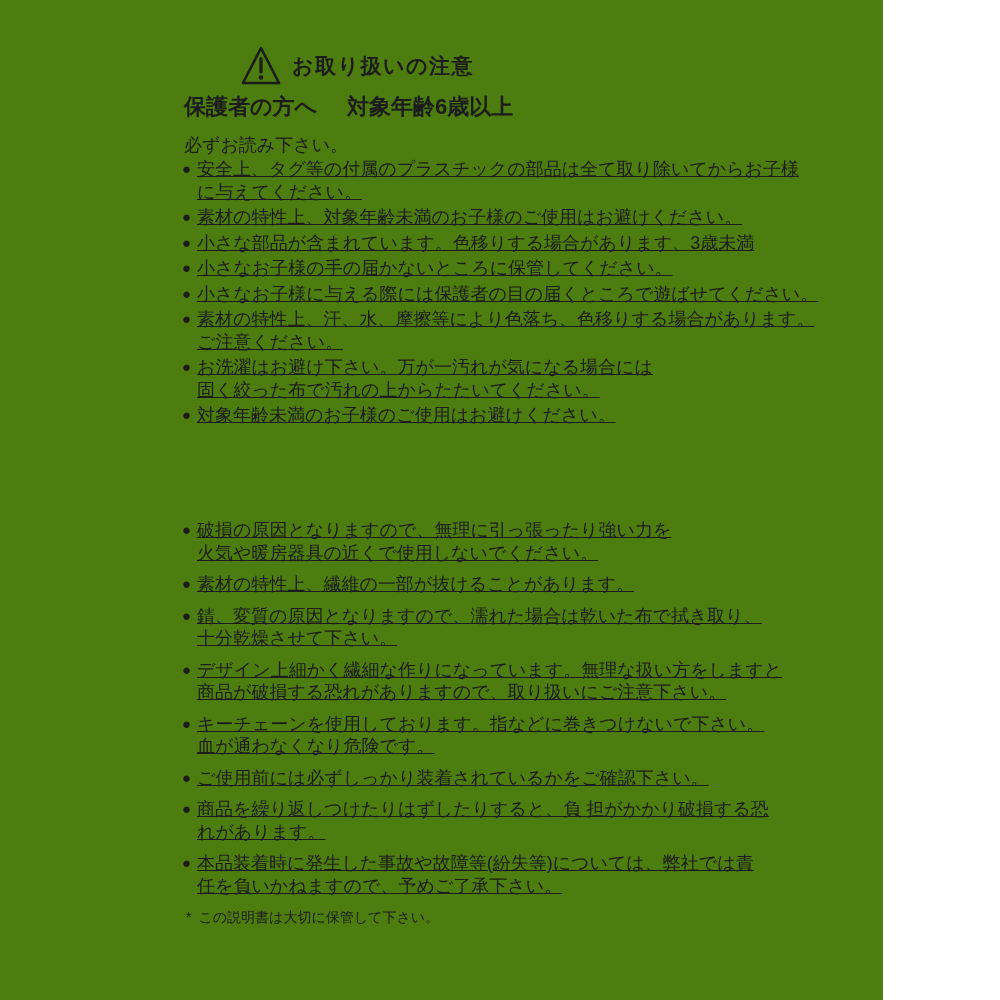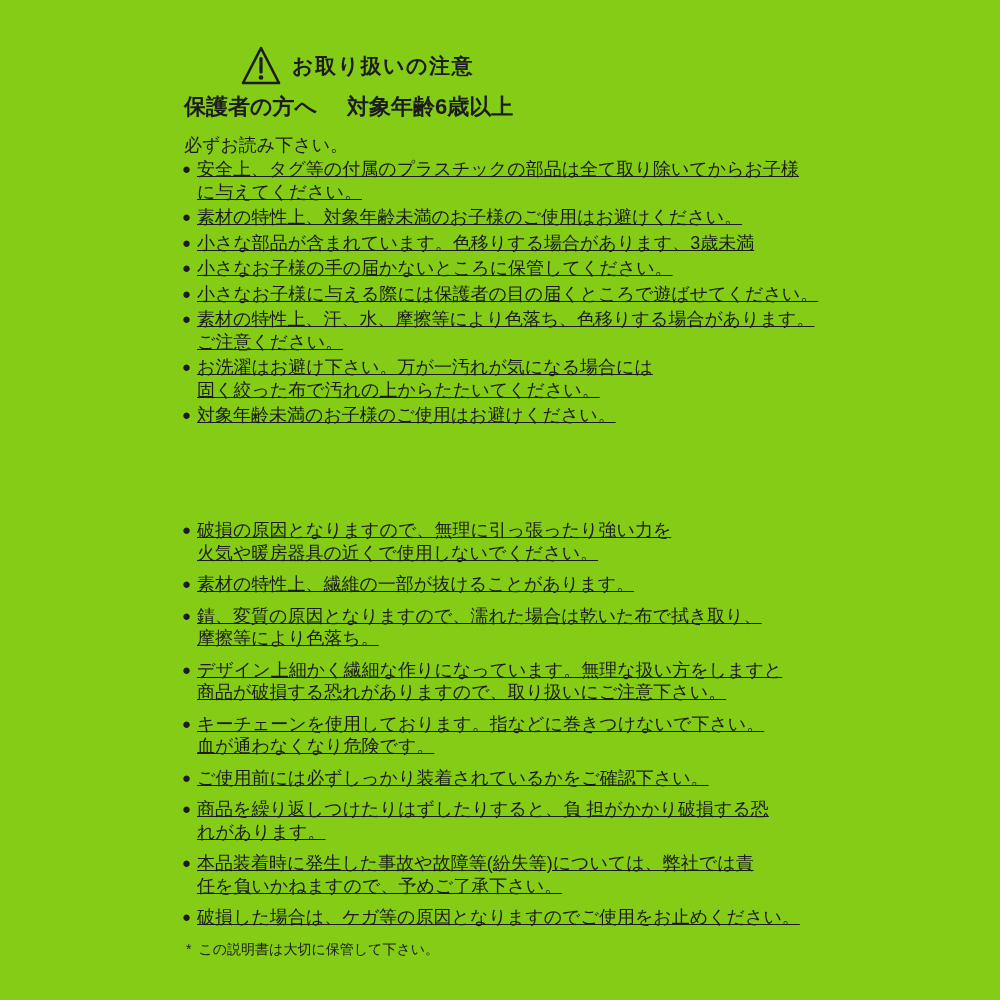--- a/index.html
+++ b/index.html
@@ -8,23 +8,23 @@
     background: #ffffff;
   }
   body {
     width: 1000px;
     height: 1000px;
     font-family: "Liberation Sans", "DejaVu Sans", sans-serif;
     color: #1c1c1c;
   }
   .sheet {
     position: relative;
-    width: 1000px;
+    width: 883px;
     height: 1000px;
-    background: #84cc16;
+    background: #4d7c0f;
     overflow: hidden;
   }
   .header-row {
     position: absolute;
     left: 241px;
     top: 45px;
     display: flex;
     align-items: center;
     gap: 11px;
   }
@@ -139,43 +139,40 @@
   <div class="plist product">
     <div class="pitem">
       <span class="bullet">●</span><span>破損の原因となりますので、無理に引っ張ったり強い力を</span><br>
       <span>火気や暖房器具の近くで使用しないでください。</span>
     </div>
     <div class="pitem">
       <span class="bullet">●</span><span>素材の特性上、繊維の一部が抜けることがあります。</span>
     </div>
     <div class="pitem">
       <span class="bullet">●</span><span>錆、変質の原因となりますので、濡れた場合は乾いた布で拭き取り、</span><br>
-      <span>摩擦等により色落ち。</span>
+      <span>十分乾燥させて下さい。</span>
     </div>
     <div class="pitem">
       <span class="bullet">●</span><span>デザイン上細かく繊細な作りになっています。無理な扱い方をしますと</span><br>
       <span>商品が破損する恐れがありますので、取り扱いにご注意下さい。</span>
     </div>
     <div class="pitem">
       <span class="bullet">●</span><span>キーチェーンを使用しております。指などに巻きつけないで下さい。</span><br>
       <span>血が通わなくなり危険です。</span>
     </div>
     <div class="pitem">
       <span class="bullet">●</span><span>ご使用前には必ずしっかり装着されているかをご確認下さい。</span>
     </div>
     <div class="pitem">
       <span class="bullet">●</span><span>商品を繰り返しつけたりはずしたりすると、負 担がかかり破損する恐</span><br>
       <span>れがあります。</span>
     </div>
     <div class="pitem">
       <span class="bullet">●</span><span>本品装着時に発生した事故や故障等(紛失等)については、弊社では責</span><br>
       <span>任を負いかねますので、予めご了承下さい。</span>
     </div>
-    <div class="pitem">
-      <span class="bullet">●</span><span>破損した場合は、ケガ等の原因となりますのでご使用をお止めください。</span>
-    </div>
 
     <div class="footnote-row">
       <span class="fn-marker">*</span><span>この説明書は大切に保管して下さい。</span>
     </div>
   </div>
 
 </div>
 
 </body></html>

